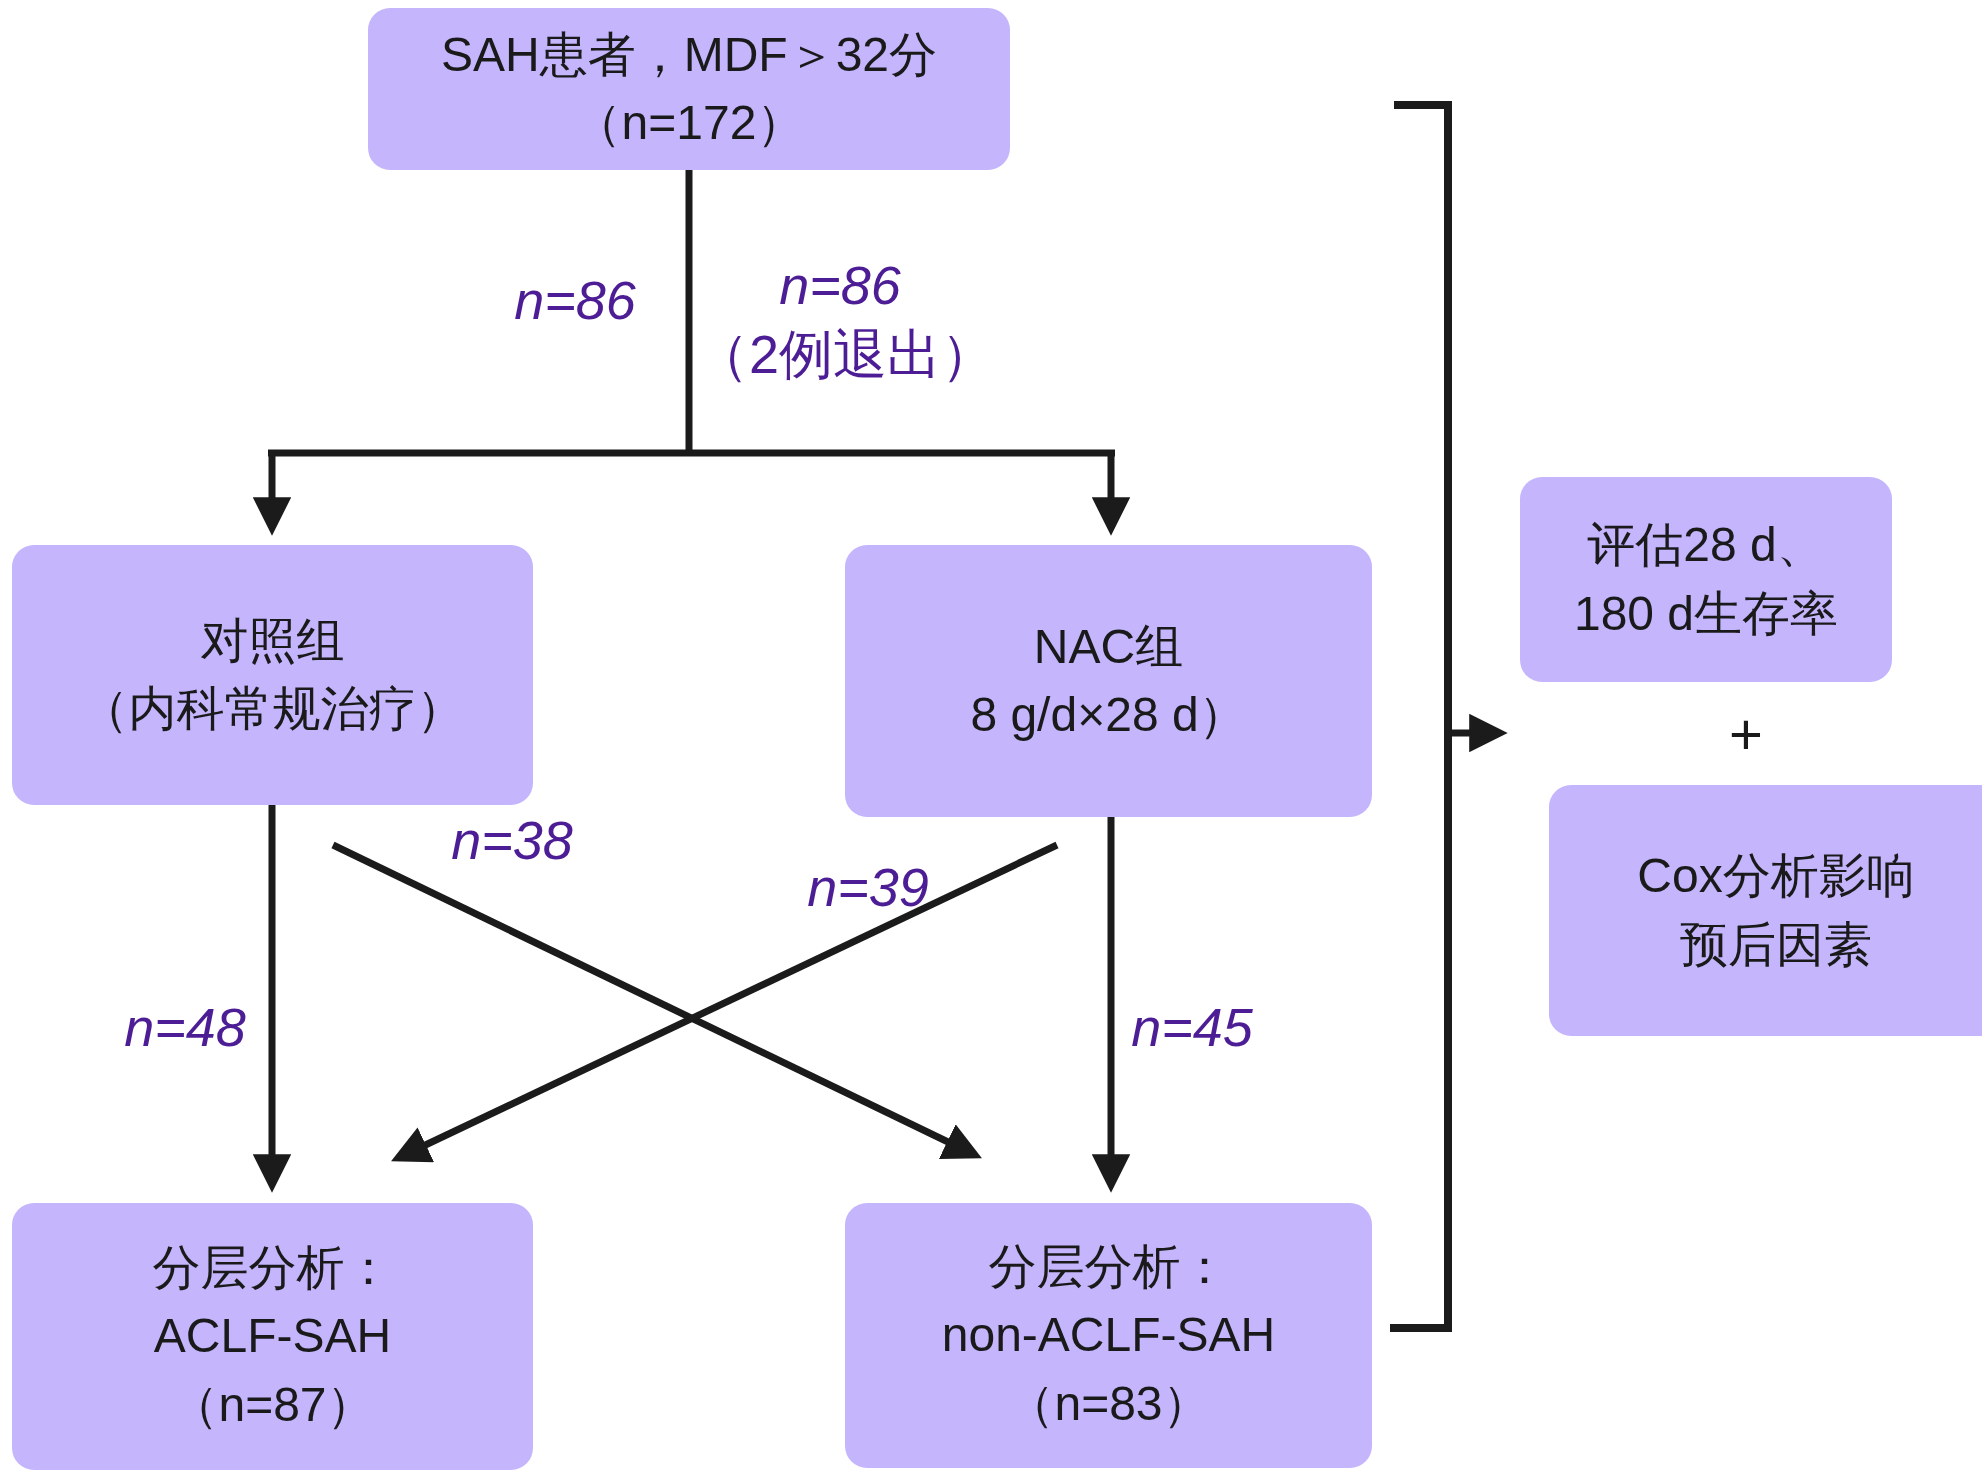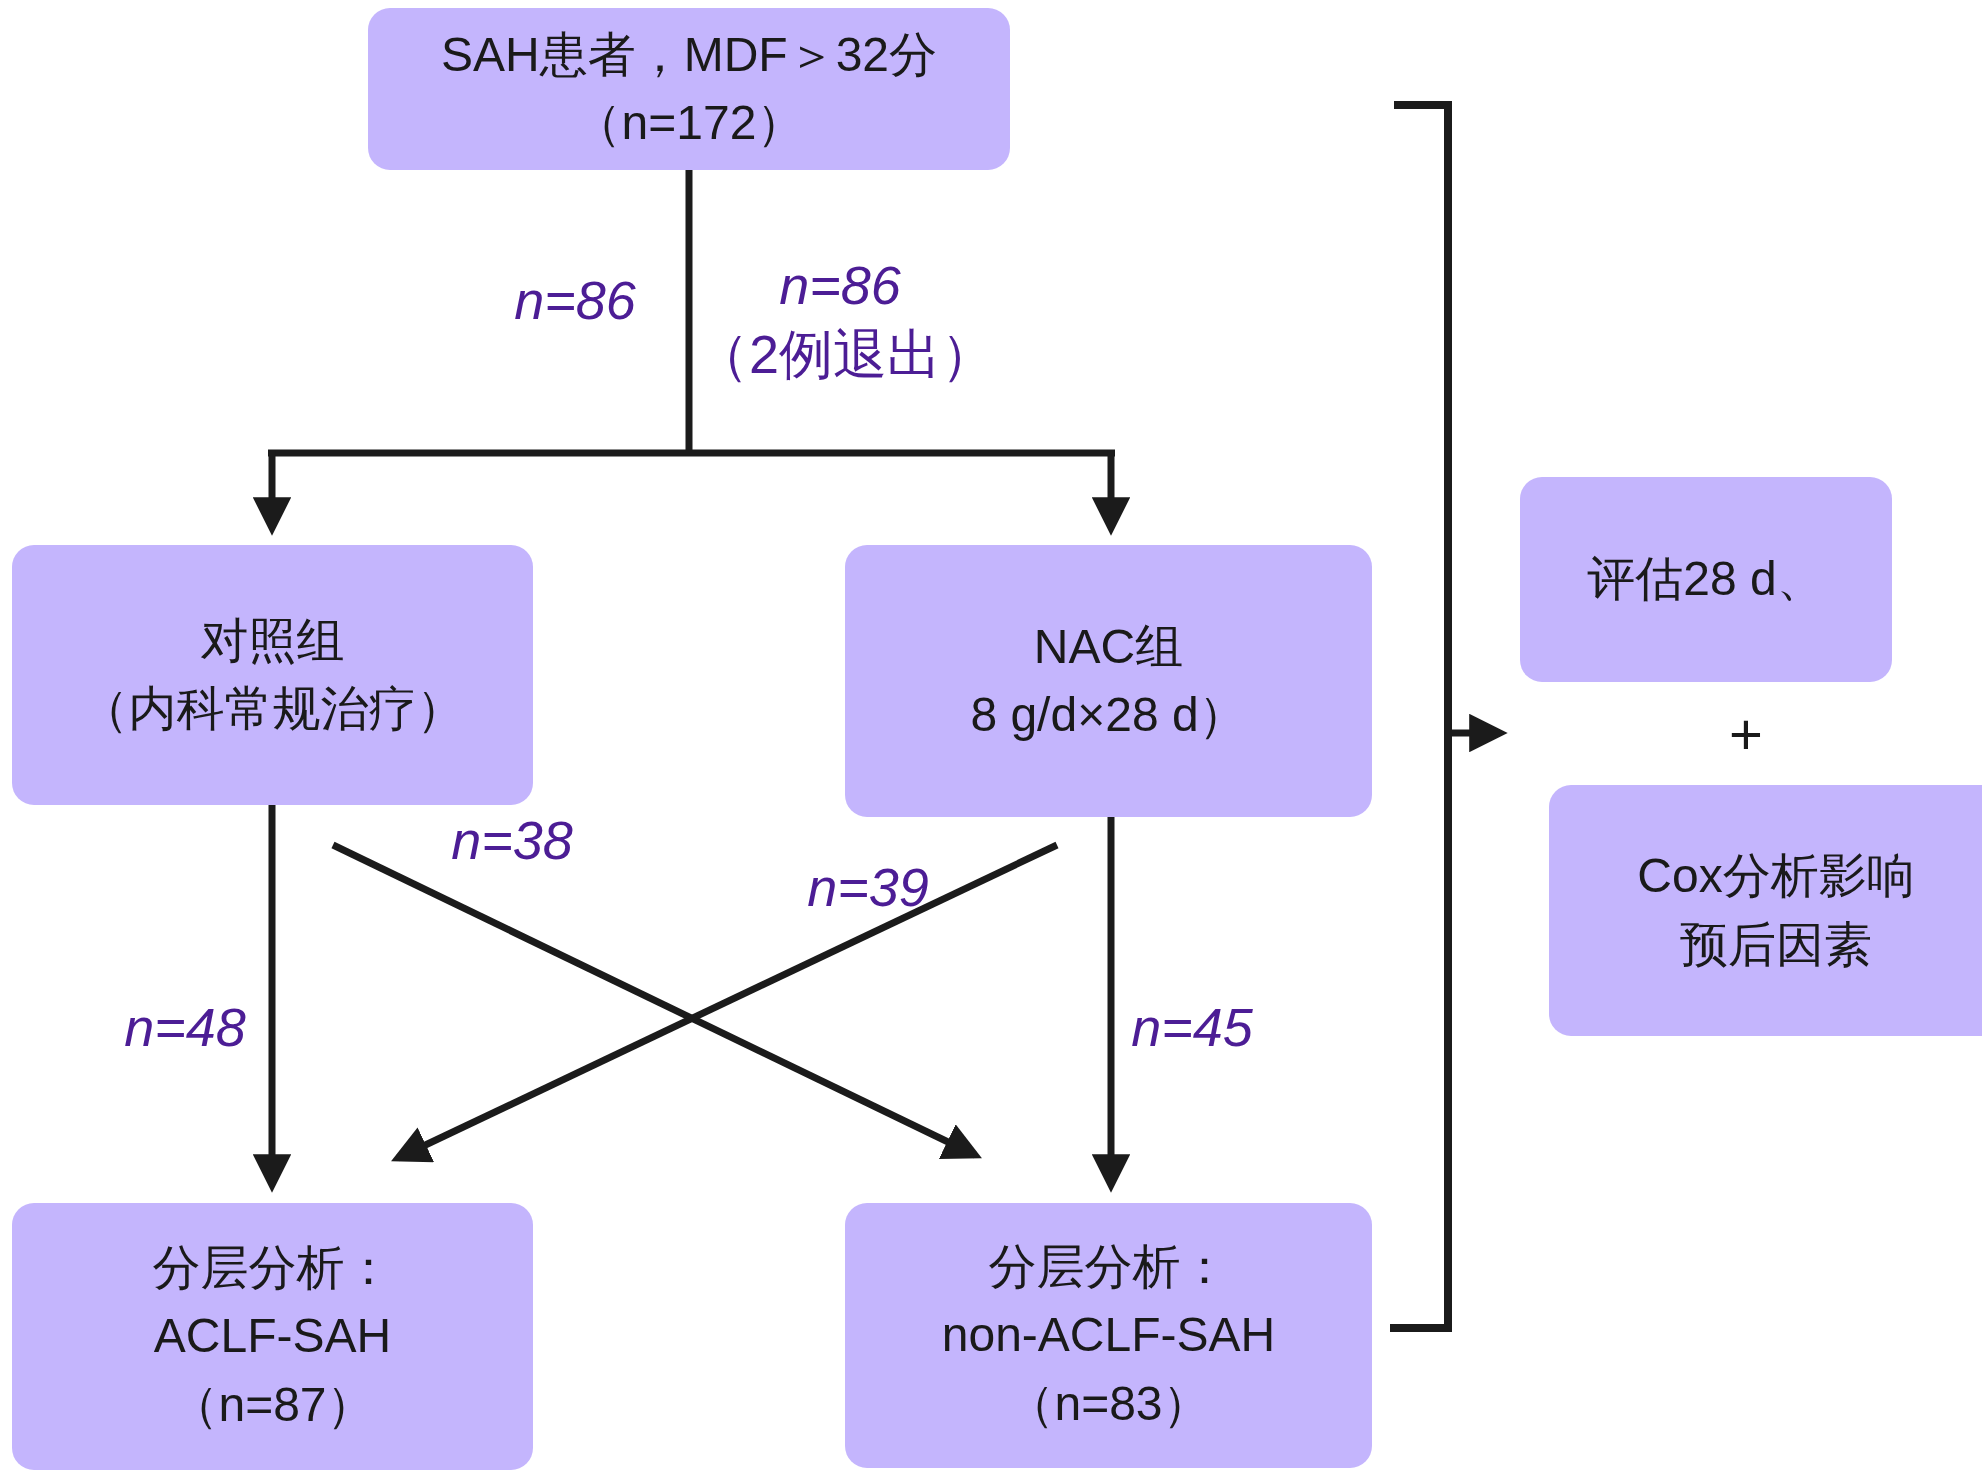--- a/index.html
+++ b/index.html
@@ -123,20 +123,21 @@
   </div>
 
   <div class="node" id="box-strat-non-aclf">
     <div class="bline">分层分析：</div>
     <div class="bline">non-ACLF-SAH</div>
     <div class="bline">（n=83）</div>
   </div>
 
   <div class="node" id="box-eval">
     <div class="bline">评估28 d、</div>
+    <div class="bline">180 d生存率</div>
   </div>
 
   <div class="node" id="box-cox">
     <div class="bline">Cox分析影响</div>
     <div class="bline">预后因素</div>
   </div>
 
   <div class="edge-label num" id="lbl-control-n">n=86</div>
   <div class="edge-label num" id="lbl-nac-n">n=86</div>
   <div class="edge-label" id="lbl-nac-dropout">（2例退出）</div>

